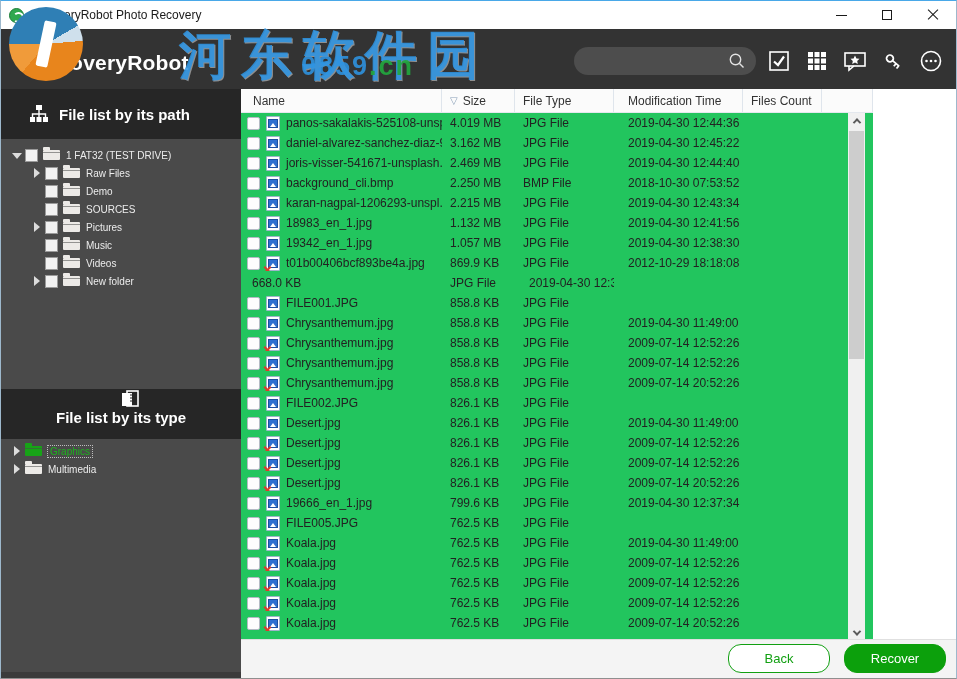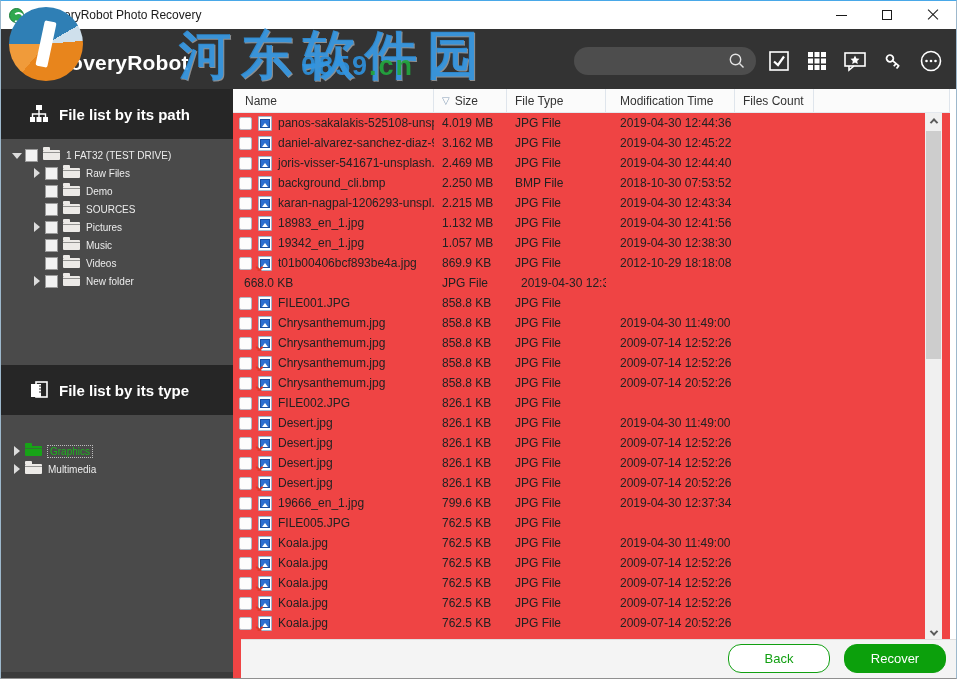--- a/index.html
+++ b/index.html
@@ -32,39 +32,39 @@
 
   
   .watermark { position:absolute; left:0; top:0; width:100%; height:110px; z-index:50; pointer-events:none; }
   .wm-1 { position:absolute; left:178px; top:20px; font-size:52px; font-weight:bold; color:rgba(45,148,226,.88); letter-spacing:10px; text-shadow:1px 1px 0 rgba(255,255,255,.45); }
   .wm-2 { position:absolute; left:300px; top:50px; font-size:27px; font-weight:bold; color:rgba(45,148,226,.88); letter-spacing:2px; }
   .wm-2 .tld { color:rgba(34,166,62,.92); }
 
   
   .sidebar { position:absolute; left:0; top:88px; width:240px; height:591px; background:#4a4a4a; }
   .side-section-header { position:absolute; left:0; width:240px; height:50px; background:#262626; display:flex; align-items:center; color:#fff; font-size:15px; font-weight:bold; }
-  .ssh-1 { top:0; } .ssh-2 { top:276px; }
+  .ssh-1 { top:0; } .ssh-2 { top:300px;flex-direction:column; }
   .side-section-header svg { margin:0 10px 0 28px; }
   .tree { position:absolute; left:0; width:240px; }
   .tree-1 { top:57px; } .tree-2 { top:353px; }
   .tree-row { height:18px; display:flex; align-items:center; color:#ececec; font-size:10px; cursor:default; }
   .tree-row.lvl0 { padding-left:10px; } .tree-row.lvl1 { padding-left:30px; }
   .arrow { width:14px; height:10px; position:relative; flex:none; }
   .arrow.down::after { content:''; position:absolute; left:1px; top:3px; border-left:5px solid transparent; border-right:5px solid transparent; border-top:6px solid #dcdcdc; }
   .arrow.right::after { content:''; position:absolute; left:3px; top:0; border-top:5px solid transparent; border-bottom:5px solid transparent; border-left:6px solid #dcdcdc; }
   .tree-checkbox { width:13px; height:13px; background:#f2f2f2; border:1px solid #9a9a9a; margin-right:5px; flex:none; }
   .folder { width:17px; height:10px; background:#eceae7; border-radius:1px; position:relative; margin-right:6px; flex:none; }
   .folder::before { content:''; position:absolute; left:0; top:-3px; width:7px; height:3px; background:inherit; border-radius:1px 1px 0 0; }
   .folder::after { content:''; position:absolute; left:0; top:2px; width:17px; border-top:1px solid rgba(74,74,74,.55); }
   .folder.green { background:#17a317; }
   .tree-label.selected { color:#1db11d; outline:1px dotted #bdbdbd; padding:0 2px; }
   .sidebar-bottom-strip { position:absolute; left:0; bottom:0; width:240px; height:8px; background:#3b3b3b; }
 
   
-  .main { position:absolute; left:232px; top:88px; width:717px; height:591px; background:#ef4444; }
+  .main { position:absolute; left:240px; top:88px; width:632px; height:591px; background:#22c55e; }
   .grid-cols { display:grid; grid-template-columns:198px 73px 99px 129px 79px 1fr; }
   .thead { height:24px; background:#fbfbfb; border-bottom:1px solid #e4e8ee; padding-left:3px; align-items:stretch; }
   .th { display:flex; align-items:center; font-size:12px; color:#333; border-right:1px solid #dfe5ec; padding-left:8px; }
   .th.name { padding-left:9px; } .th.mtime { padding-left:14px; }
   .sort-glyph { color:#8aa0b8; font-size:10px; margin-right:5px; }
   .tbody { position:absolute; left:0; top:24px; width:717px; height:528px; overflow:hidden; padding-left:3px; }
   .trow { height:20px; align-items:center; font-size:12px; color:#222; }
   .cell { padding-left:8px; white-space:nowrap; overflow:hidden; }
   .cell.mtime { padding-left:14px; }
   .name-cell { display:flex; align-items:center; padding-left:0; }

